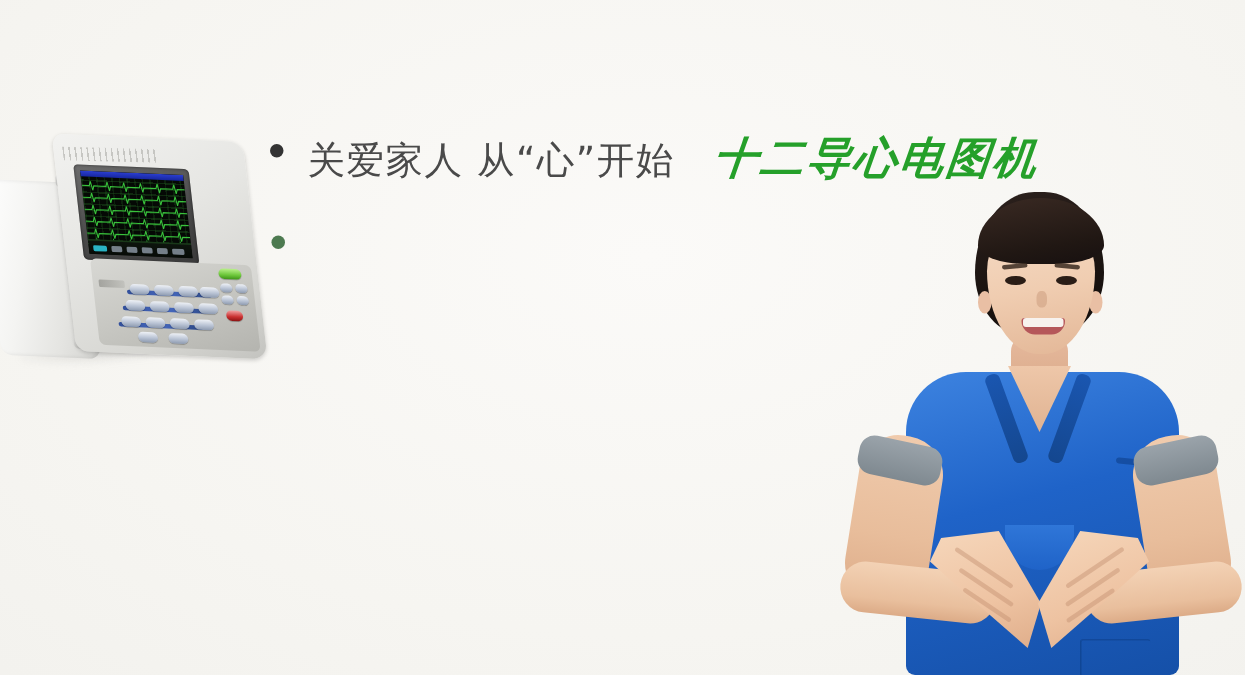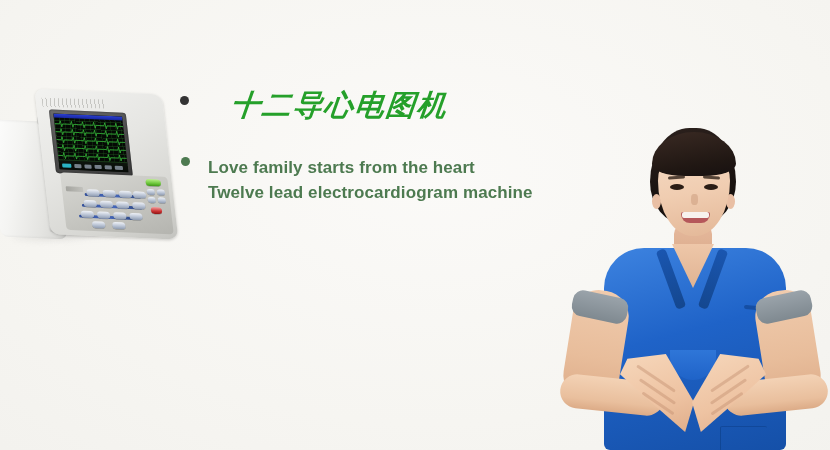--- a/index.html
+++ b/index.html
@@ -486,29 +486,26 @@
       <div class="key" style="left:64px; top:38px;"></div>
 
       <div class="key" style="left:26px; top:48px;"></div>
       <div class="key" style="left:46px; top:48px;"></div>
     </div>
   </div>
 
   <div class="bullet" id="bullet-primary"></div>
 
   <div id="headline-row">
+    <span id="headline-cn">关爱家人 从“心”开始</span>
     <span id="headline-green">十二导心电图机</span>
   </div>
 
   <div class="bullet" id="bullet-secondary"></div>
 
-  <div id="subhead">
-    <div>Love family starts from the heart</div>
-    <div>Twelve lead electrocardiogram machine</div>
-  </div>
 
   <div id="nurse">
     <div class="n-hair-back"></div>
     <div class="n-ear left"></div>
     <div class="n-ear right"></div>
     <div class="n-neck"></div>
     <div class="n-face"></div>
     <div class="n-hair-front"></div>
     <div class="n-brow left"></div>
     <div class="n-brow right"></div>

